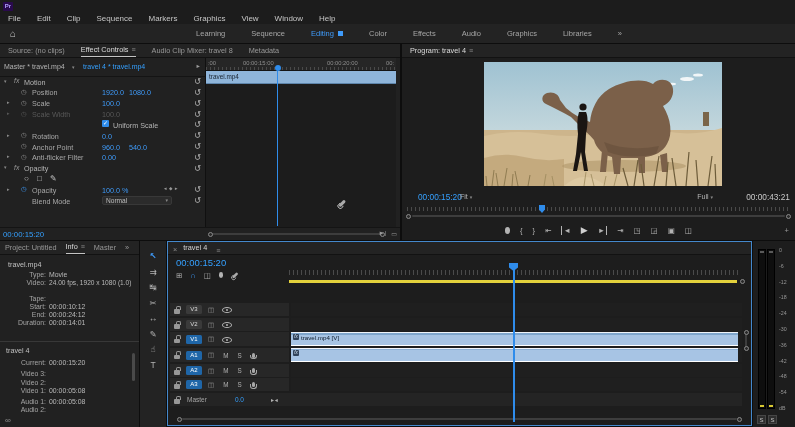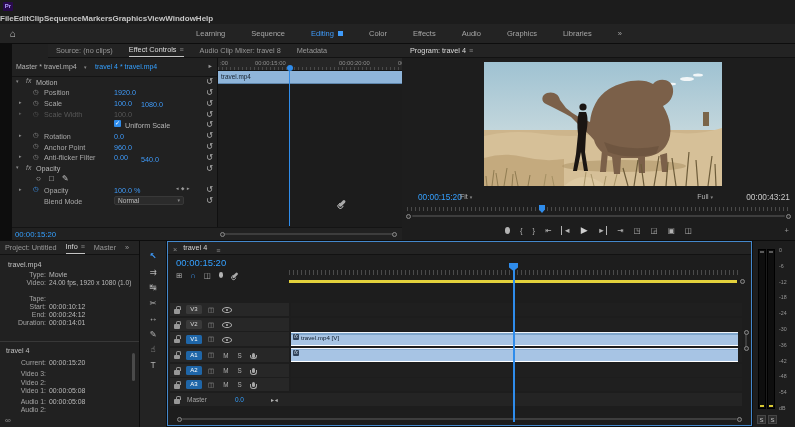--- a/index.html
+++ b/index.html
@@ -4,45 +4,45 @@
 <style>
   html,body{margin:0;padding:0;background:#000;}
   #app{position:relative;width:795px;height:427px;background:#0d0d0d;overflow:hidden;
        font-family:"Liberation Sans","DejaVu Sans",sans-serif;color:#b8b8b8;cursor:default;}
   .abs{position:absolute;}
   .panel{position:absolute;background:#212121;}
   
   #titlebar{left:0;top:0;width:795px;height:13px;background:#1c1c1c;display:flex;align-items:center;gap:4px;padding-left:3px;box-sizing:border-box;font-size:7.5px;color:#9c9c9c;}
   #pr-badge{width:10px;height:9px;background:#2a0a4e;color:#b2a0ff;font-size:6px;line-height:9px;text-align:center;border-radius:1px;font-weight:bold;}
   #menubar{left:0;top:13px;width:795px;height:11px;background:#1c1c1c;display:flex;align-items:center;font-size:8px;color:#c6c6c6;}
-  #menubar span{padding:0 0;font-weight:bold;}
+  #menubar span{padding:0 8px;}
   #wsbar{left:0;top:24px;width:795px;height:19px;background:#232323;display:flex;align-items:center;font-size:7.5px;color:#a6a6a6;border-bottom:1px solid #0d0d0d;}
   #home{margin-left:10px;font-size:10px;color:#c9c9c9;}
   #wsbar .ws{margin-left:26px;}
   #wsbar .ws.on{color:#3f9bfa;}
   .bluechip{display:inline-block;width:5px;height:5px;background:#3f9bfa;margin-left:4px;}
   
   .tabstrip{display:flex;align-items:flex-end;height:14px;background:#232323;font-size:7.3px;color:#989898;padding:0 8px;border-bottom:1px solid #121212;box-sizing:border-box;gap:16px;white-space:nowrap;}
   .tabstrip .tab{padding-bottom:2px;}
   .tabstrip .on{color:#dcdcdc;border-bottom:1px solid #c3c3c3;}
   .ham{color:#8d8d8d;font-size:7px;margin-left:3px;}
   .tc-blue{color:#35a0ff;}
   
-  #ec{left:12px;top:44px;width:400px;height:196px;padding-left:36px;}
+  #ec{left:0;top:44px;width:400px;height:196px;}
   #ec-left{position:absolute;left:0;top:14px;width:205px;bottom:12px;}
   #ec-clip-hdr{position:relative;height:18px;border-bottom:1px solid #141414;font-size:7px;color:#b4b4b4;}
   #ec-rows{position:absolute;left:0;top:18px;right:0;bottom:0;}
   .ecrow{position:relative;height:10.85px;font-size:7.2px;color:#a8a8a8;}
   .ecrow .tw{position:absolute;left:4px;top:1.5px;font-size:5px;color:#8a8a8a;}
   .ecrow .fx{position:absolute;left:14px;top:1px;font-style:italic;font-size:6.8px;color:#9a9a9a;}
   .ecrow .sw{position:absolute;left:21px;top:1px;font-size:6.5px;color:#8f8f8f;}
   .ecrow .lbl{position:absolute;left:32px;top:1.5px;}
   .ecrow .hlbl{position:absolute;left:24px;top:1.5px;color:#b5b5b5;}
   .ecrow .v1{position:absolute;left:102px;top:1.5px;color:#3f9bfa;}
-  .ecrow .v2{position:absolute;left:129px;top:1.5px;color:#3f9bfa;margin-top:12px;}
+  .ecrow .v2{position:absolute;left:129px;top:1.5px;color:#3f9bfa;}
   .ecrow .reset{position:absolute;left:194px;top:0px;font-size:8.5px;color:#b0b0b0;}
   .ecrow .nav{position:absolute;left:163px;top:2px;font-size:4.5px;color:#9a9a9a;letter-spacing:1.5px;}
   .ecrow.dis .lbl,.ecrow.dis .v1,.ecrow.dis .sw,.ecrow.dis .tw{color:#585858;}
   .cbx{position:absolute;left:102px;top:1px;width:7px;height:7px;background:#2f8ceb;border-radius:1px;color:#fff;font-size:6px;line-height:7px;text-align:center;}
   .dd{position:absolute;left:102px;top:0.5px;width:70px;height:9px;background:#2b2b2b;border:1px solid #383838;border-radius:2px;font-size:6.6px;color:#bdbdbd;display:flex;align-items:center;justify-content:space-between;padding:0 3px;box-sizing:border-box;}
   #ec-right{position:absolute;left:205px;top:14px;width:190px;bottom:12px;background:#1c1c1c;border-left:1px solid #101010;}
   #ec-ruler{position:relative;height:12px;background:#262626;border-bottom:1px solid #141414;font-size:5.8px;color:#8e8e8e;}
   #ec-clipbar{position:relative;height:12px;background:#8fb5da;color:#17222e;font-size:6.4px;line-height:12px;padding-left:3px;border-bottom:1px solid #5e85ab;}
   .ticks{background-image:repeating-linear-gradient(to right,#4a4a4a 0,#4a4a4a 1px,transparent 1px,transparent 4px);}
   #ec-bottom{position:absolute;left:0;right:0;bottom:0;height:12px;background:#212121;border-top:1px solid #141414;font-size:7.8px;}

